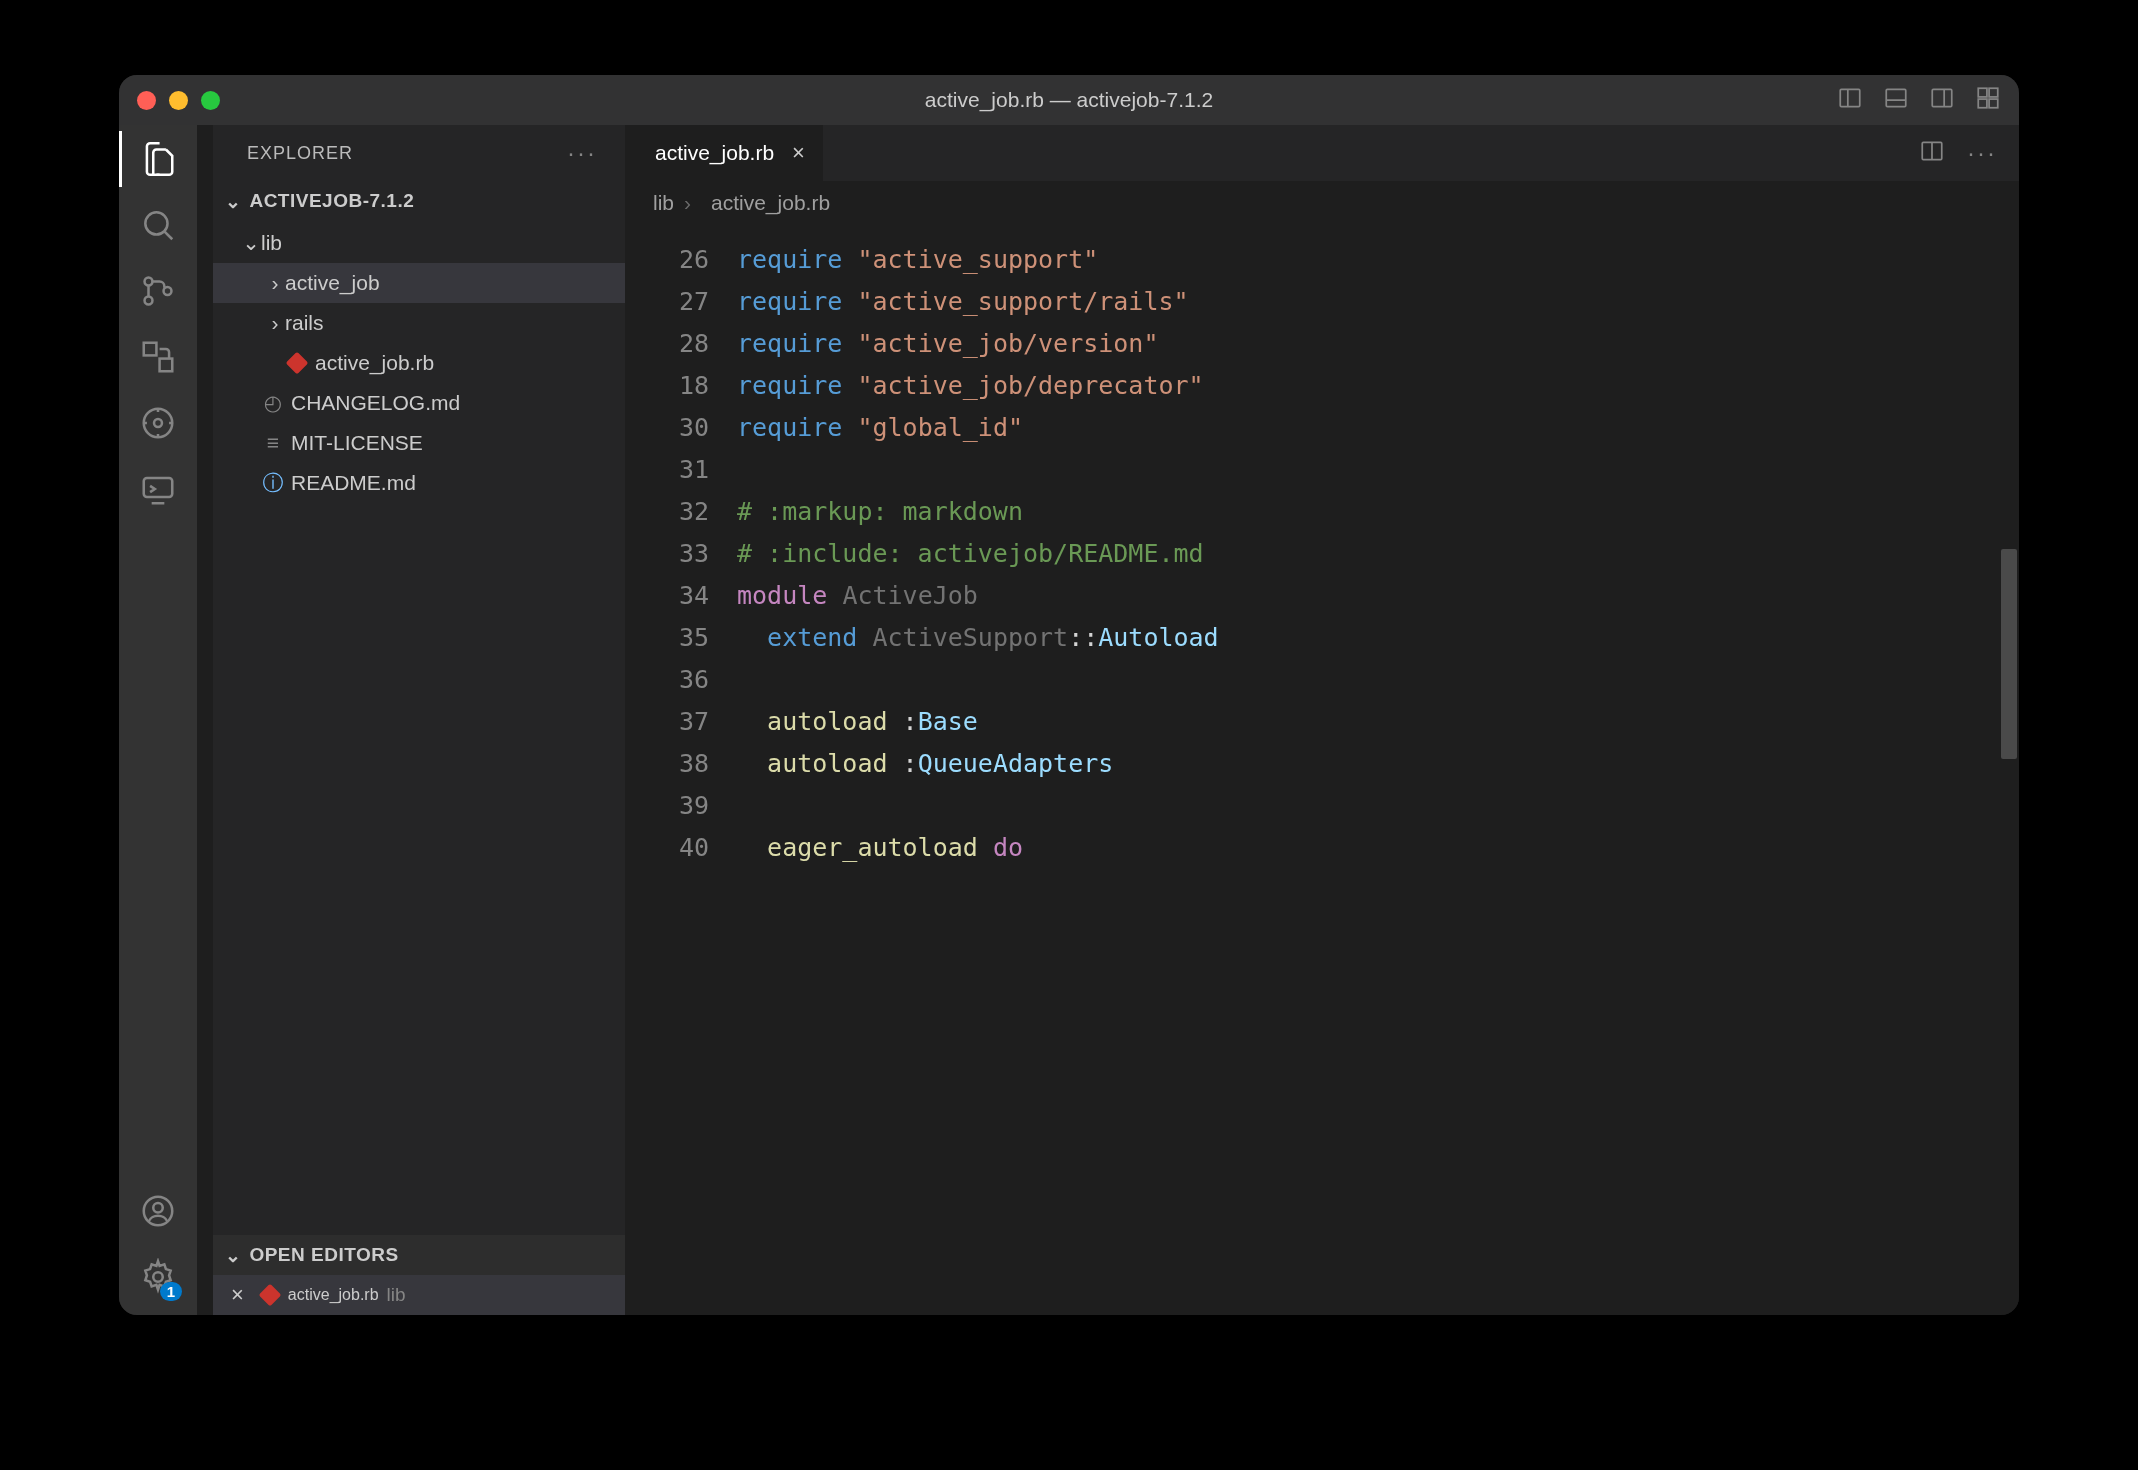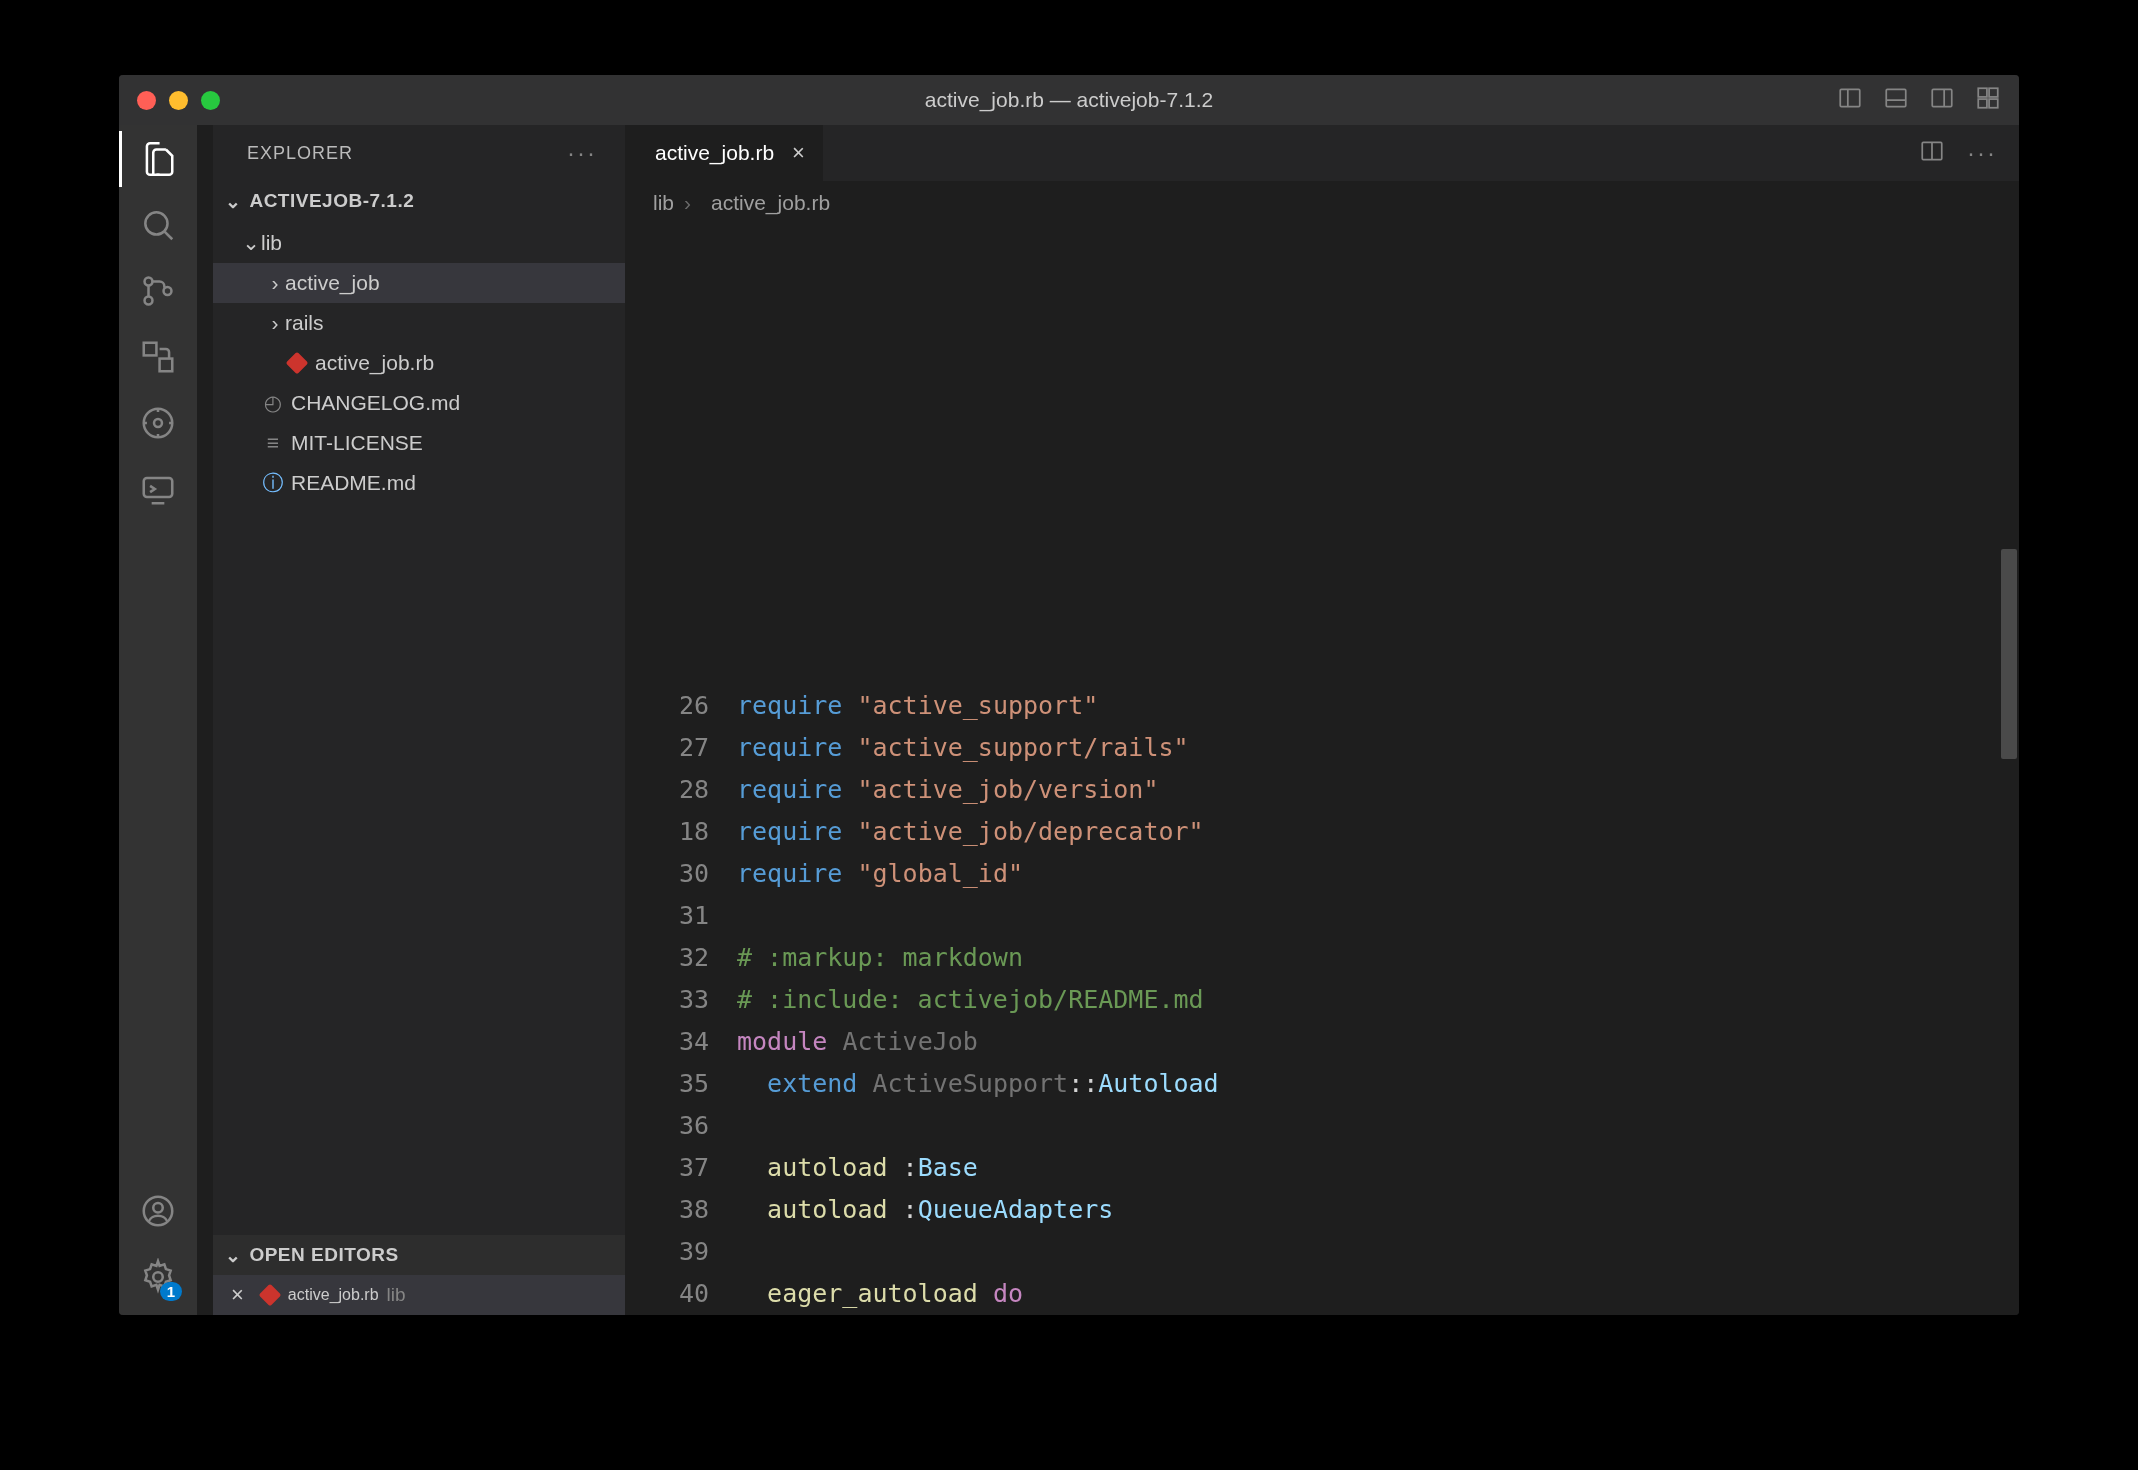--- a/index.html
+++ b/index.html
@@ -10,21 +10,21 @@
     height: 1470px;
     display: flex;
     align-items: flex-start;
     justify-content: center;
     padding-top: 75px;
   }
   .window {
     width: 1900px;
     height: 1240px;
     background: #1e1e1e;
-    border-radius: 4px;
+    border-radius: 18px;
     overflow: hidden;
     display: flex;
     flex-direction: column;
     box-shadow: 0 0 40px rgba(0,0,0,0.8);
   }
   
   .titlebar {
     height: 50px;
     background: #323233;
     display: flex;
@@ -220,21 +220,20 @@
   }
   .breadcrumbs .sep { color: #6a6a6a; }
   .editor {
     flex: 1;
     display: flex;
     font-family: "SF Mono", Menlo, Monaco, Consolas, monospace;
     font-size: 25px;
     line-height: 1.68;
     position: relative;
     overflow: hidden;
-    align-items: flex-end;
   }
   .gutter {
     width: 112px;
     text-align: right;
     padding-right: 28px;
     color: #858585;
     padding-top: 14px;
   }
   .code {
     flex: 1;

